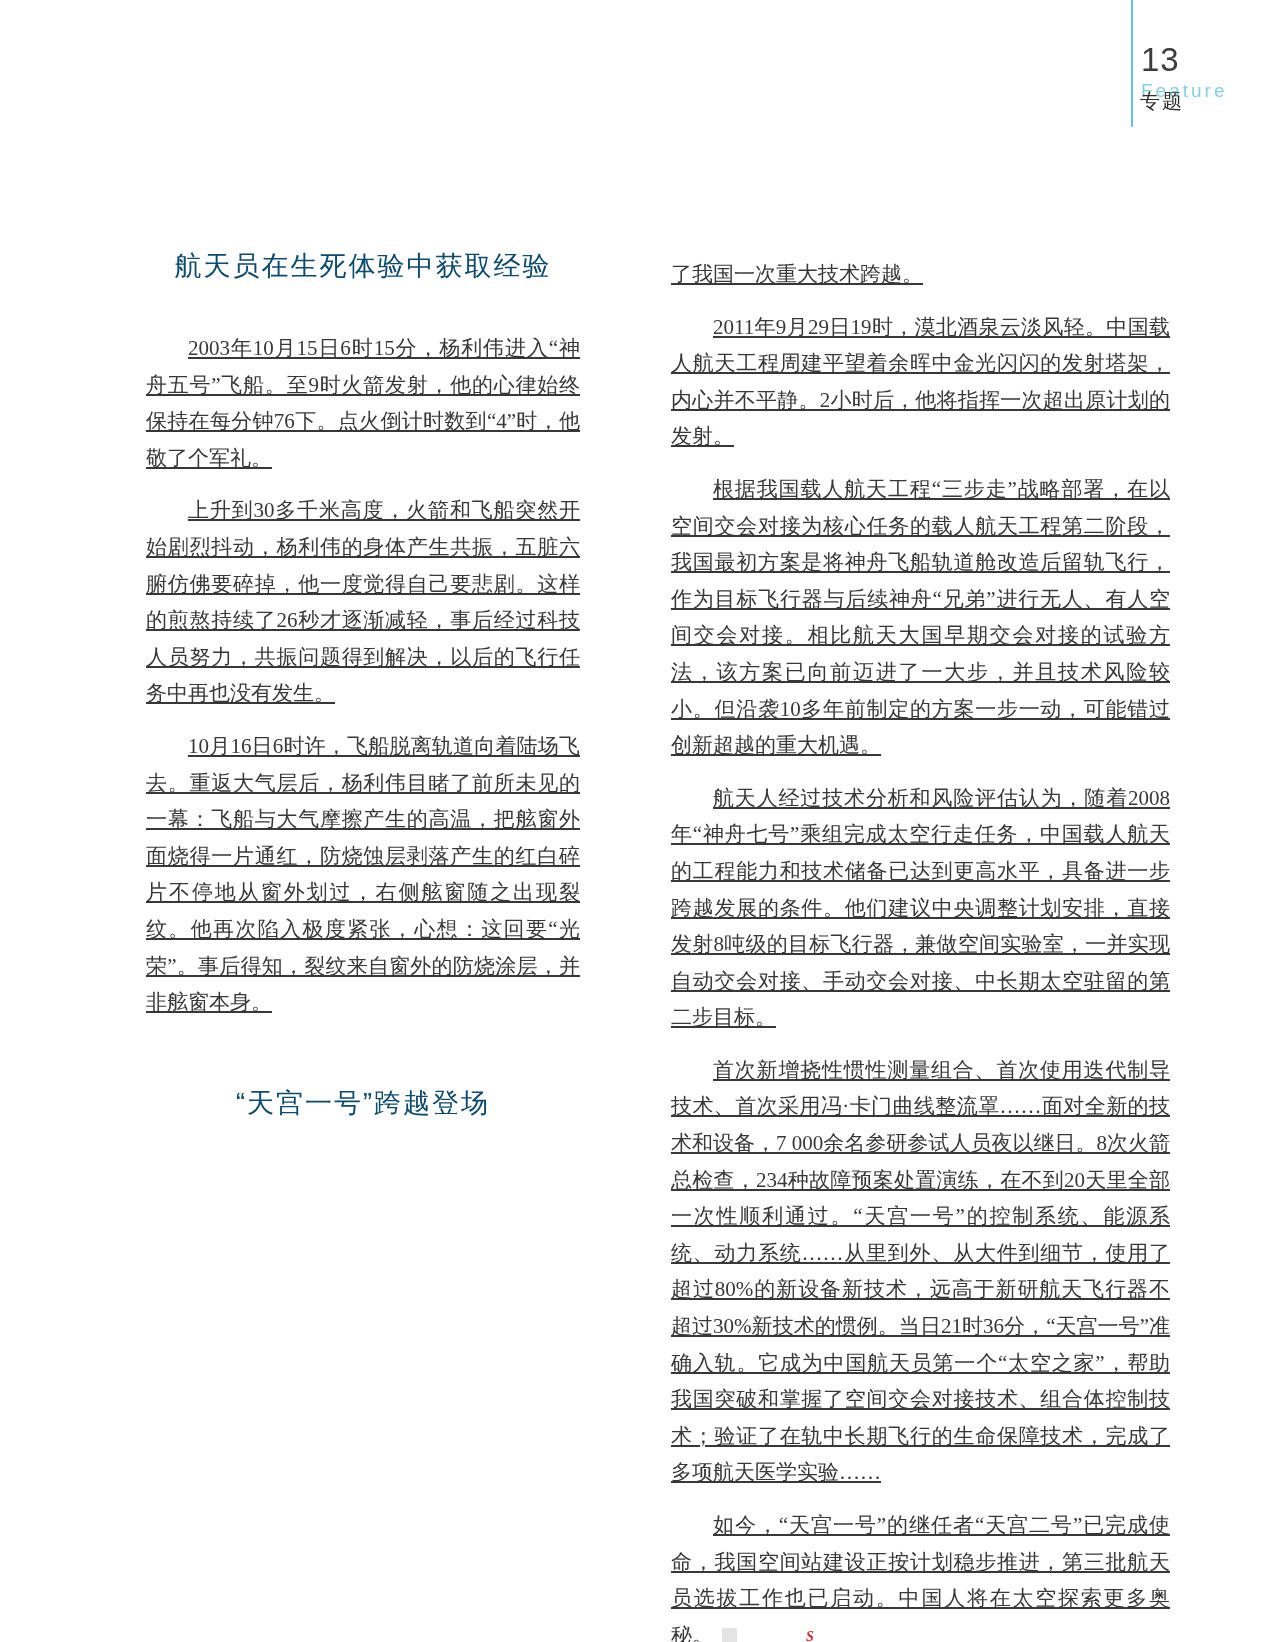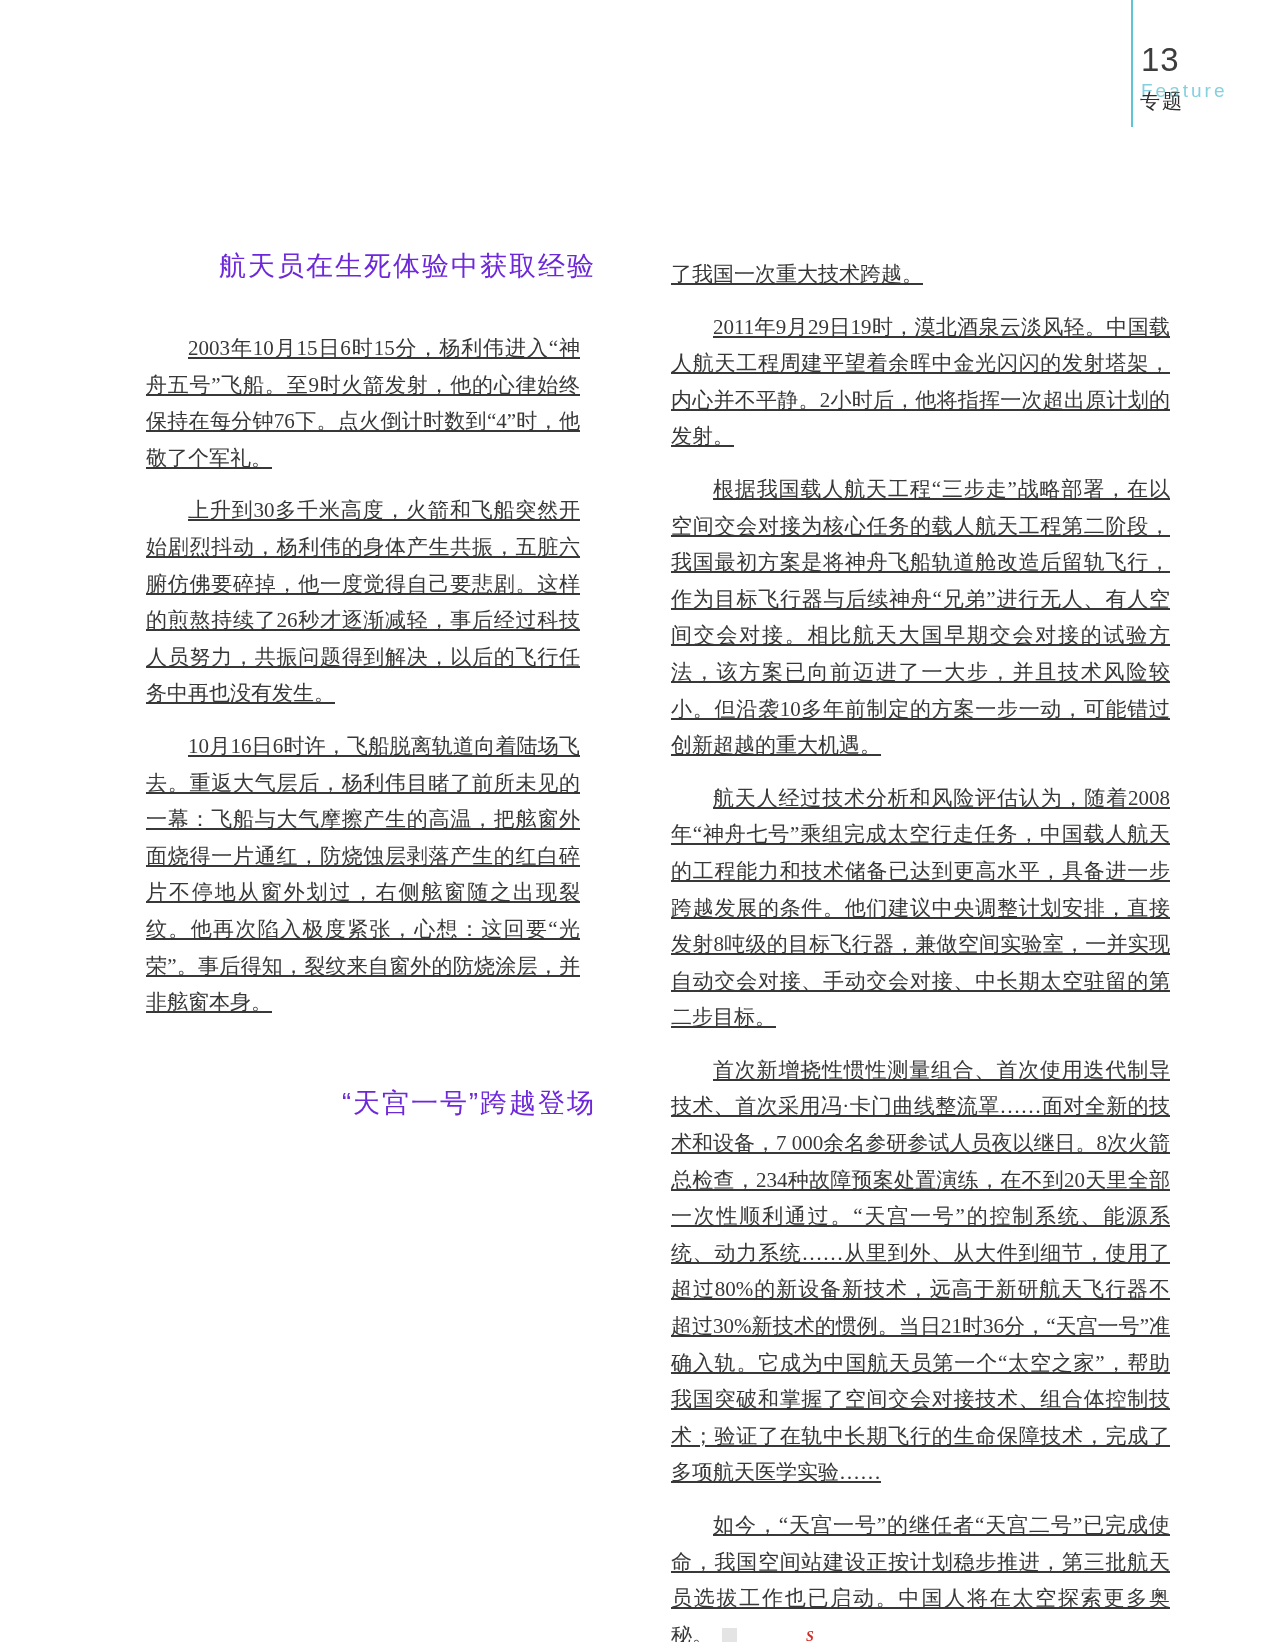--- a/index.html
+++ b/index.html
@@ -39,23 +39,23 @@
     font-size:21px;line-height:36.6px;
     text-align:justify;text-justify:inter-ideograph;
   }
   .col p{margin:16px;padding:0;text-decoration:underline;}
   .col p.indent{text-indent:2em;}
   .col-left{left:130px;top:246px;width:466px;}
   .col-right{left:655px;top:240px;width:531px;}
 
   .heading{
     font-family:"Liberation Sans","DejaVu Sans",sans-serif;
-    color:#6d28d9;font-weight:normal;
+    color:#0c4a6e;font-weight:normal;
     font-size:27px;line-height:40px;letter-spacing:2px;
-    text-align:right;text-indent:0;
+    text-align:center;text-indent:0;
     margin:0 0 44px 0;
   }
   .heading2{margin:62px 0 38px 0;}
 
   
   .endmark{
     display:inline-block;width:15px;height:15px;margin-left:9px;
     background:#e4e4e4;text-align:center;vertical-align:baseline;
     line-height:15px;
   }

